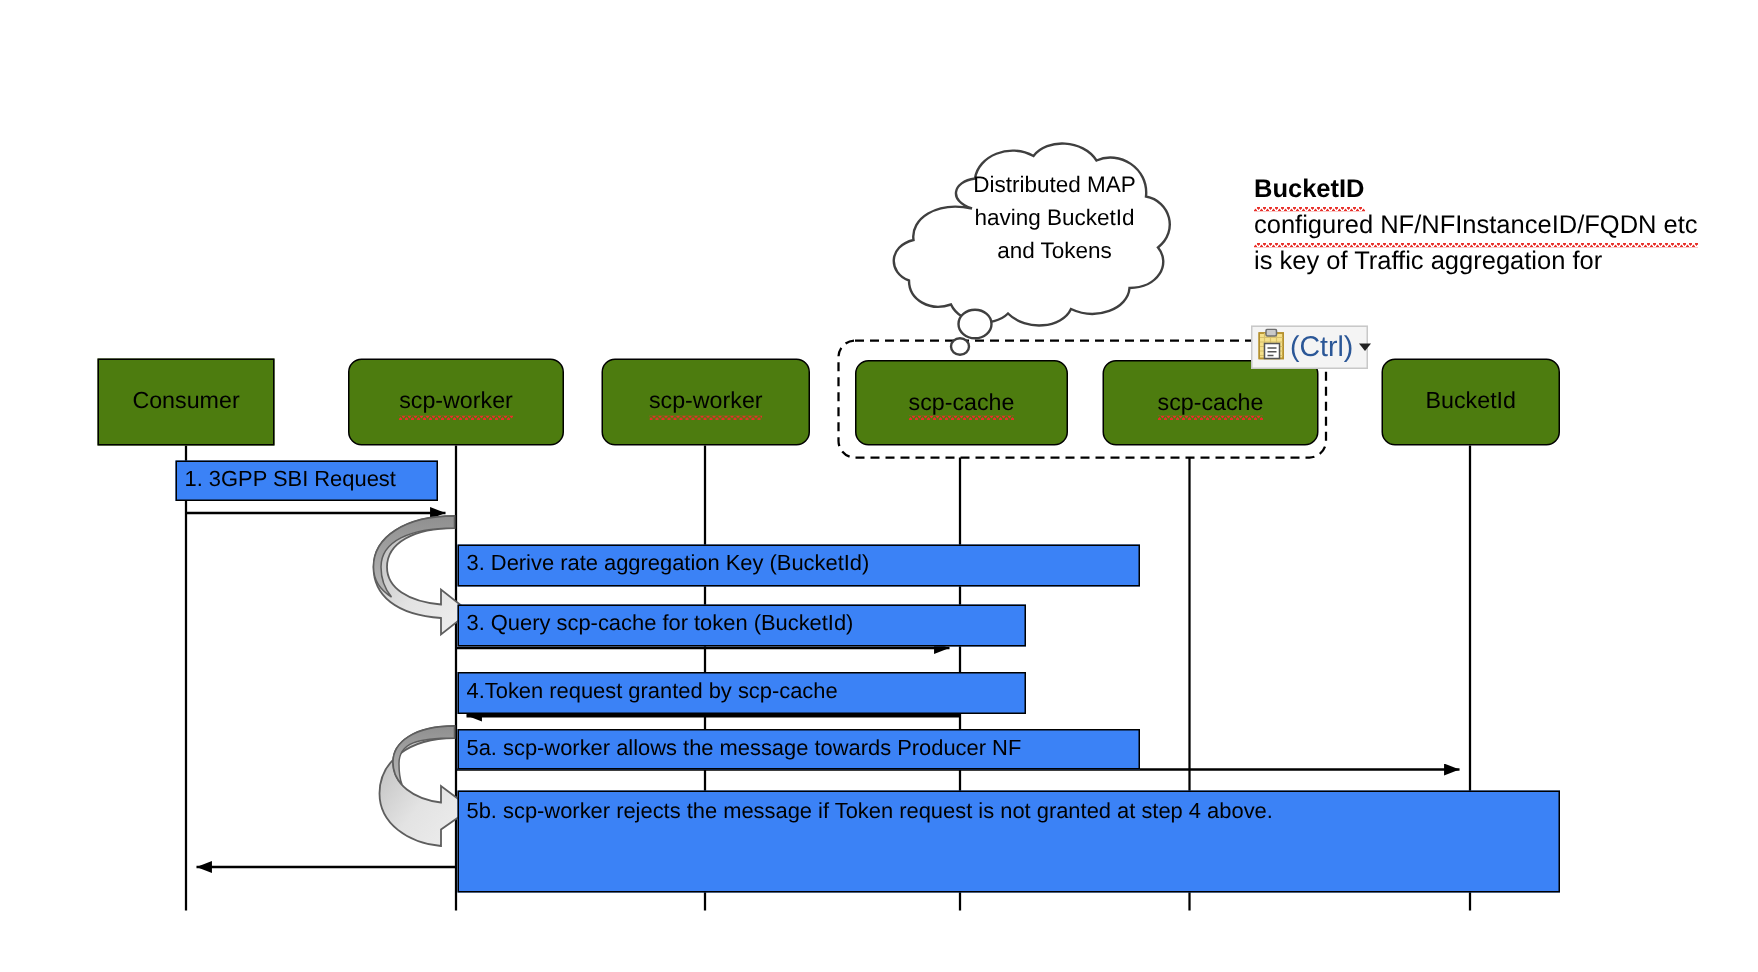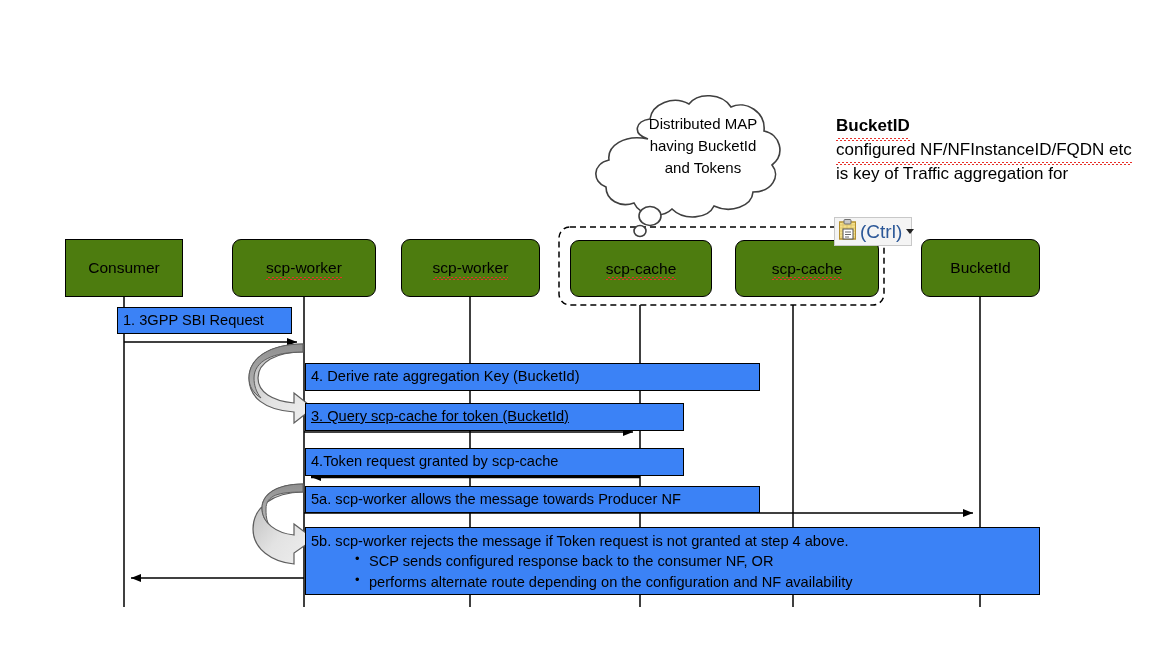--- a/index.html
+++ b/index.html
@@ -297,36 +297,32 @@
     </span>
     <span class="ctrl-label">(Ctrl)</span>
     <span class="caret"></span>
   </div>
 
   <div class="msg-box" style="left:117px; top:307px; width:175px; height:27px;">
     <span>1. 3GPP SBI Request</span>
   </div>
 
   <div class="msg-box" style="left:305px; top:363px; width:455px; height:28px;">
-    <span>4. Derive rate aggregation Key (BucketId)</span>
-  </div>
-
-  <div class="msg-box" style="left:305px; top:403px; width:379px; height:28px;text-decoration:underline;">
+    <span>3. Derive rate aggregation Key (BucketId)</span>
+  </div>
+
+  <div class="msg-box" style="left:305px; top:403px; width:379px; height:28px;">
     <span>3. Query scp-cache for token (BucketId)</span>
   </div>
 
   <div class="msg-box" style="left:305px; top:448px; width:379px; height:28px;">
     <span>4.Token request granted by scp-cache</span>
   </div>
 
   <div class="msg-box" style="left:305px; top:486px; width:455px; height:27px;">
     <span>5a. scp-worker allows the message towards Producer NF</span>
   </div>
 
   <div class="msg-box" style="left:305px; top:527px; width:735px; height:68px; padding-top:4px;">
     <div>5b. scp-worker rejects the message if Token request is not granted at step 4 above.</div>
-    <ul class="bullets">
-      <li>SCP sends configured response back to the consumer NF, OR</li>
-      <li>performs alternate route depending on the configuration and NF availability</li>
-    </ul>
   </div>
 
 </div>
 
 </body></html>

